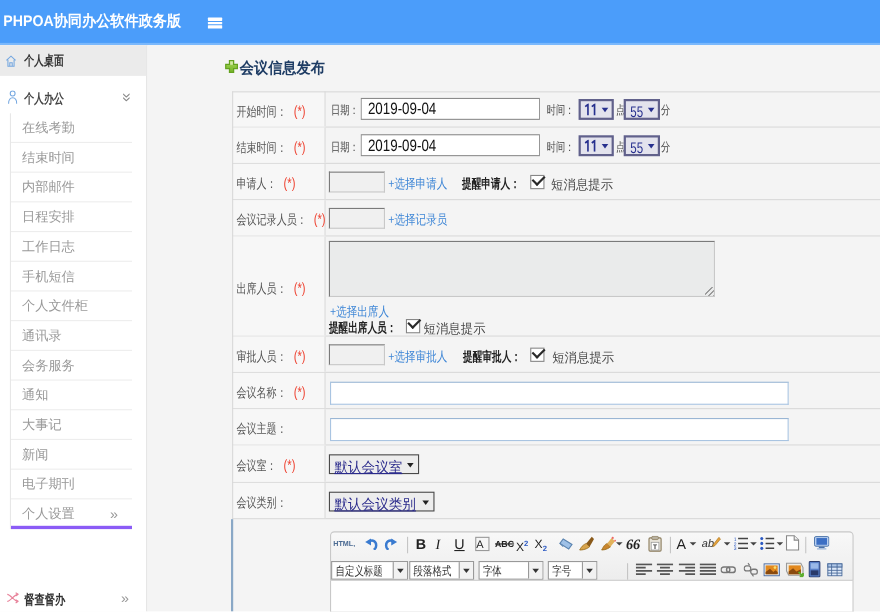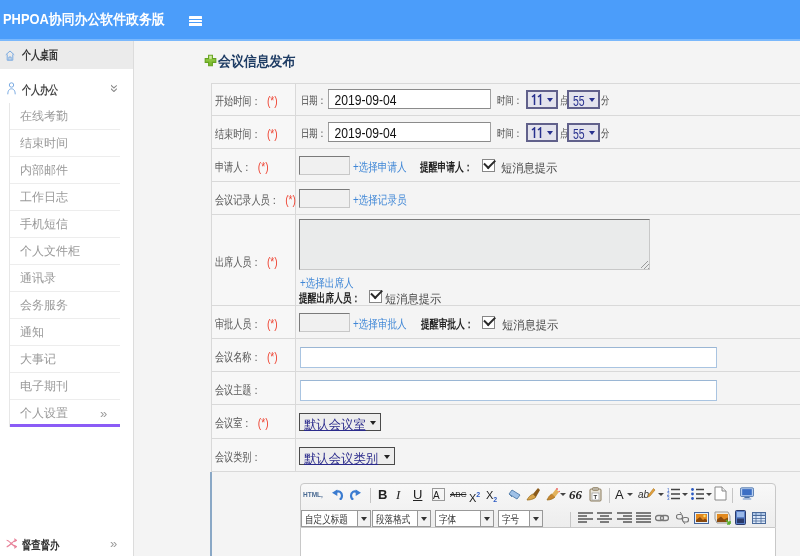--- a/index.html
+++ b/index.html
@@ -59,27 +59,29 @@
   <svg class="abs" style="left:7px; top:41px;" width="9" height="13" viewBox="0 0 9 13">
       <circle cx="4.5" cy="3" r="2.2" fill="none" stroke="#74a7e0" stroke-width="0.95"></circle>
       <path d="M0.8 12.3 C0.8 8.2 2.6 6.8 4.5 6.8 C6.4 6.8 8.2 8.2 8.2 12.3" fill="none" stroke="#74a7e0" stroke-width="0.95"></path>
     </svg>
   <span class="cx" style="left:21.5px; top:41px; position:absolute; font-size:12px; font-weight:bold; color:#444; transform:scaleX(0.75);">个人办公</span>
   <span class="chev abs" style="left:111px; top:39px; transform:rotate(90deg); font-size:15px; color:#888;">»</span>
   <div class="sub">
     <div>在线考勤</div>
     <div>结束时间</div>
     <div>内部邮件</div>
+    <div>日程安排</div>
     <div>工作日志</div>
     <div>手机短信</div>
     <div>个人文件柜</div>
     <div>通讯录</div>
     <div>会务服务</div>
     <div>通知</div>
     <div>大事记</div>
+    <div>新闻</div>
     <div>电子期刊</div>
     <div style="border-bottom:3px solid #8b5cf6;">个人设置<span class="chev" style="position:absolute; left:90px; top:0;">»</span></div>
   </div>
   <svg class="abs" style="left:5.5px; top:496.5px;" width="11" height="11" viewBox="0 0 11 11">
       <path d="M0.6 2.3 C3.4 2.3 7.2 8.7 10 8.7 M0.6 8.7 C3.4 8.7 7.2 2.3 10 2.3 M8.2 0.8 L10.6 2.3 L8.2 3.8 M8.2 7.2 L10.6 8.7 L8.2 10.2" fill="none" stroke="#e8849b" stroke-width="1.1"></path>
     </svg>
   <span class="cx" style="left:22px; top:496px; position:absolute; font-size:12px; font-weight:bold; color:#333; transform:scaleX(0.78);">督查督办</span>
   <span class="chev abs" style="left:110px; top:495px;">»</span>
 </div>
 <div id="content">
@@ -218,21 +220,21 @@
           </svg>
         <svg class="abs" style="left:48px; top:5px;" width="13" height="11" viewBox="0 0 13 11">
             <path d="M8.5 3.2 C5 1.2 2 3.2 2 6.8 C2 9 3.2 10.2 4.2 10.8" fill="none" stroke="#3a7bd0" stroke-width="2.2"></path>
             <path d="M12 3.8 L6.7 0.6 L6.7 7 Z" fill="#3a7bd0"></path>
           </svg>
         <span class="vsep" style="left:69px;"></span>
         <span class="ti" style="left:77px; font-weight:bold; font-size:13px;">B</span>
         <span class="ti" style="left:95px; font-style:italic; font-size:13px; font-family:'Liberation Serif',serif;">I</span>
         <span class="ti" style="left:112px; text-decoration:underline; font-size:13px;">U</span>
         <span class="ti" style="left:131px; width:13px; height:13px; line-height:13px; top:4px; border:1px solid #999; font-size:10px;">A</span>
-        <span class="ti" style="left:149px; font-size:8px; font-weight:normal; text-decoration:line-through;">ABC</span>
+        <span class="ti" style="left:149px; font-size:8px; font-weight:bold; text-decoration:line-through;">ABC</span>
         <span class="ti" style="left:168px; font-size:11px;">X<sup style="font-size:7px; color:#2b59c3; font-weight:bold;">2</sup></span>
         <span class="ti" style="left:185px; font-size:11px;">X<sub style="font-size:7px; color:#2b59c3; font-weight:bold;">2</sub></span>
         <svg class="abs" style="left:206px; top:5px;" width="14" height="11" viewBox="0 0 14 11">
             <path d="M5 1 L13 6 L10 10 L2 5 Z" fill="#9fc1e7" stroke="#5b84b0" stroke-width="1"></path>
             <path d="M2 5 L5 8" stroke="#5b84b0"></path>
           </svg>
         <svg class="abs" style="left:225px; top:3px;" width="15" height="14" viewBox="0 0 15 14">
             <path d="M1 13 C3 9 5 8 7 7 L10 10 C9 11 6 13 1 13 Z" fill="#d8a44c" stroke="#9c6f1e" stroke-width="0.8"></path>
             <path d="M7 7 L12 1 L14 3 L10 10 Z" fill="#8a5a1a"></path>
           </svg>

